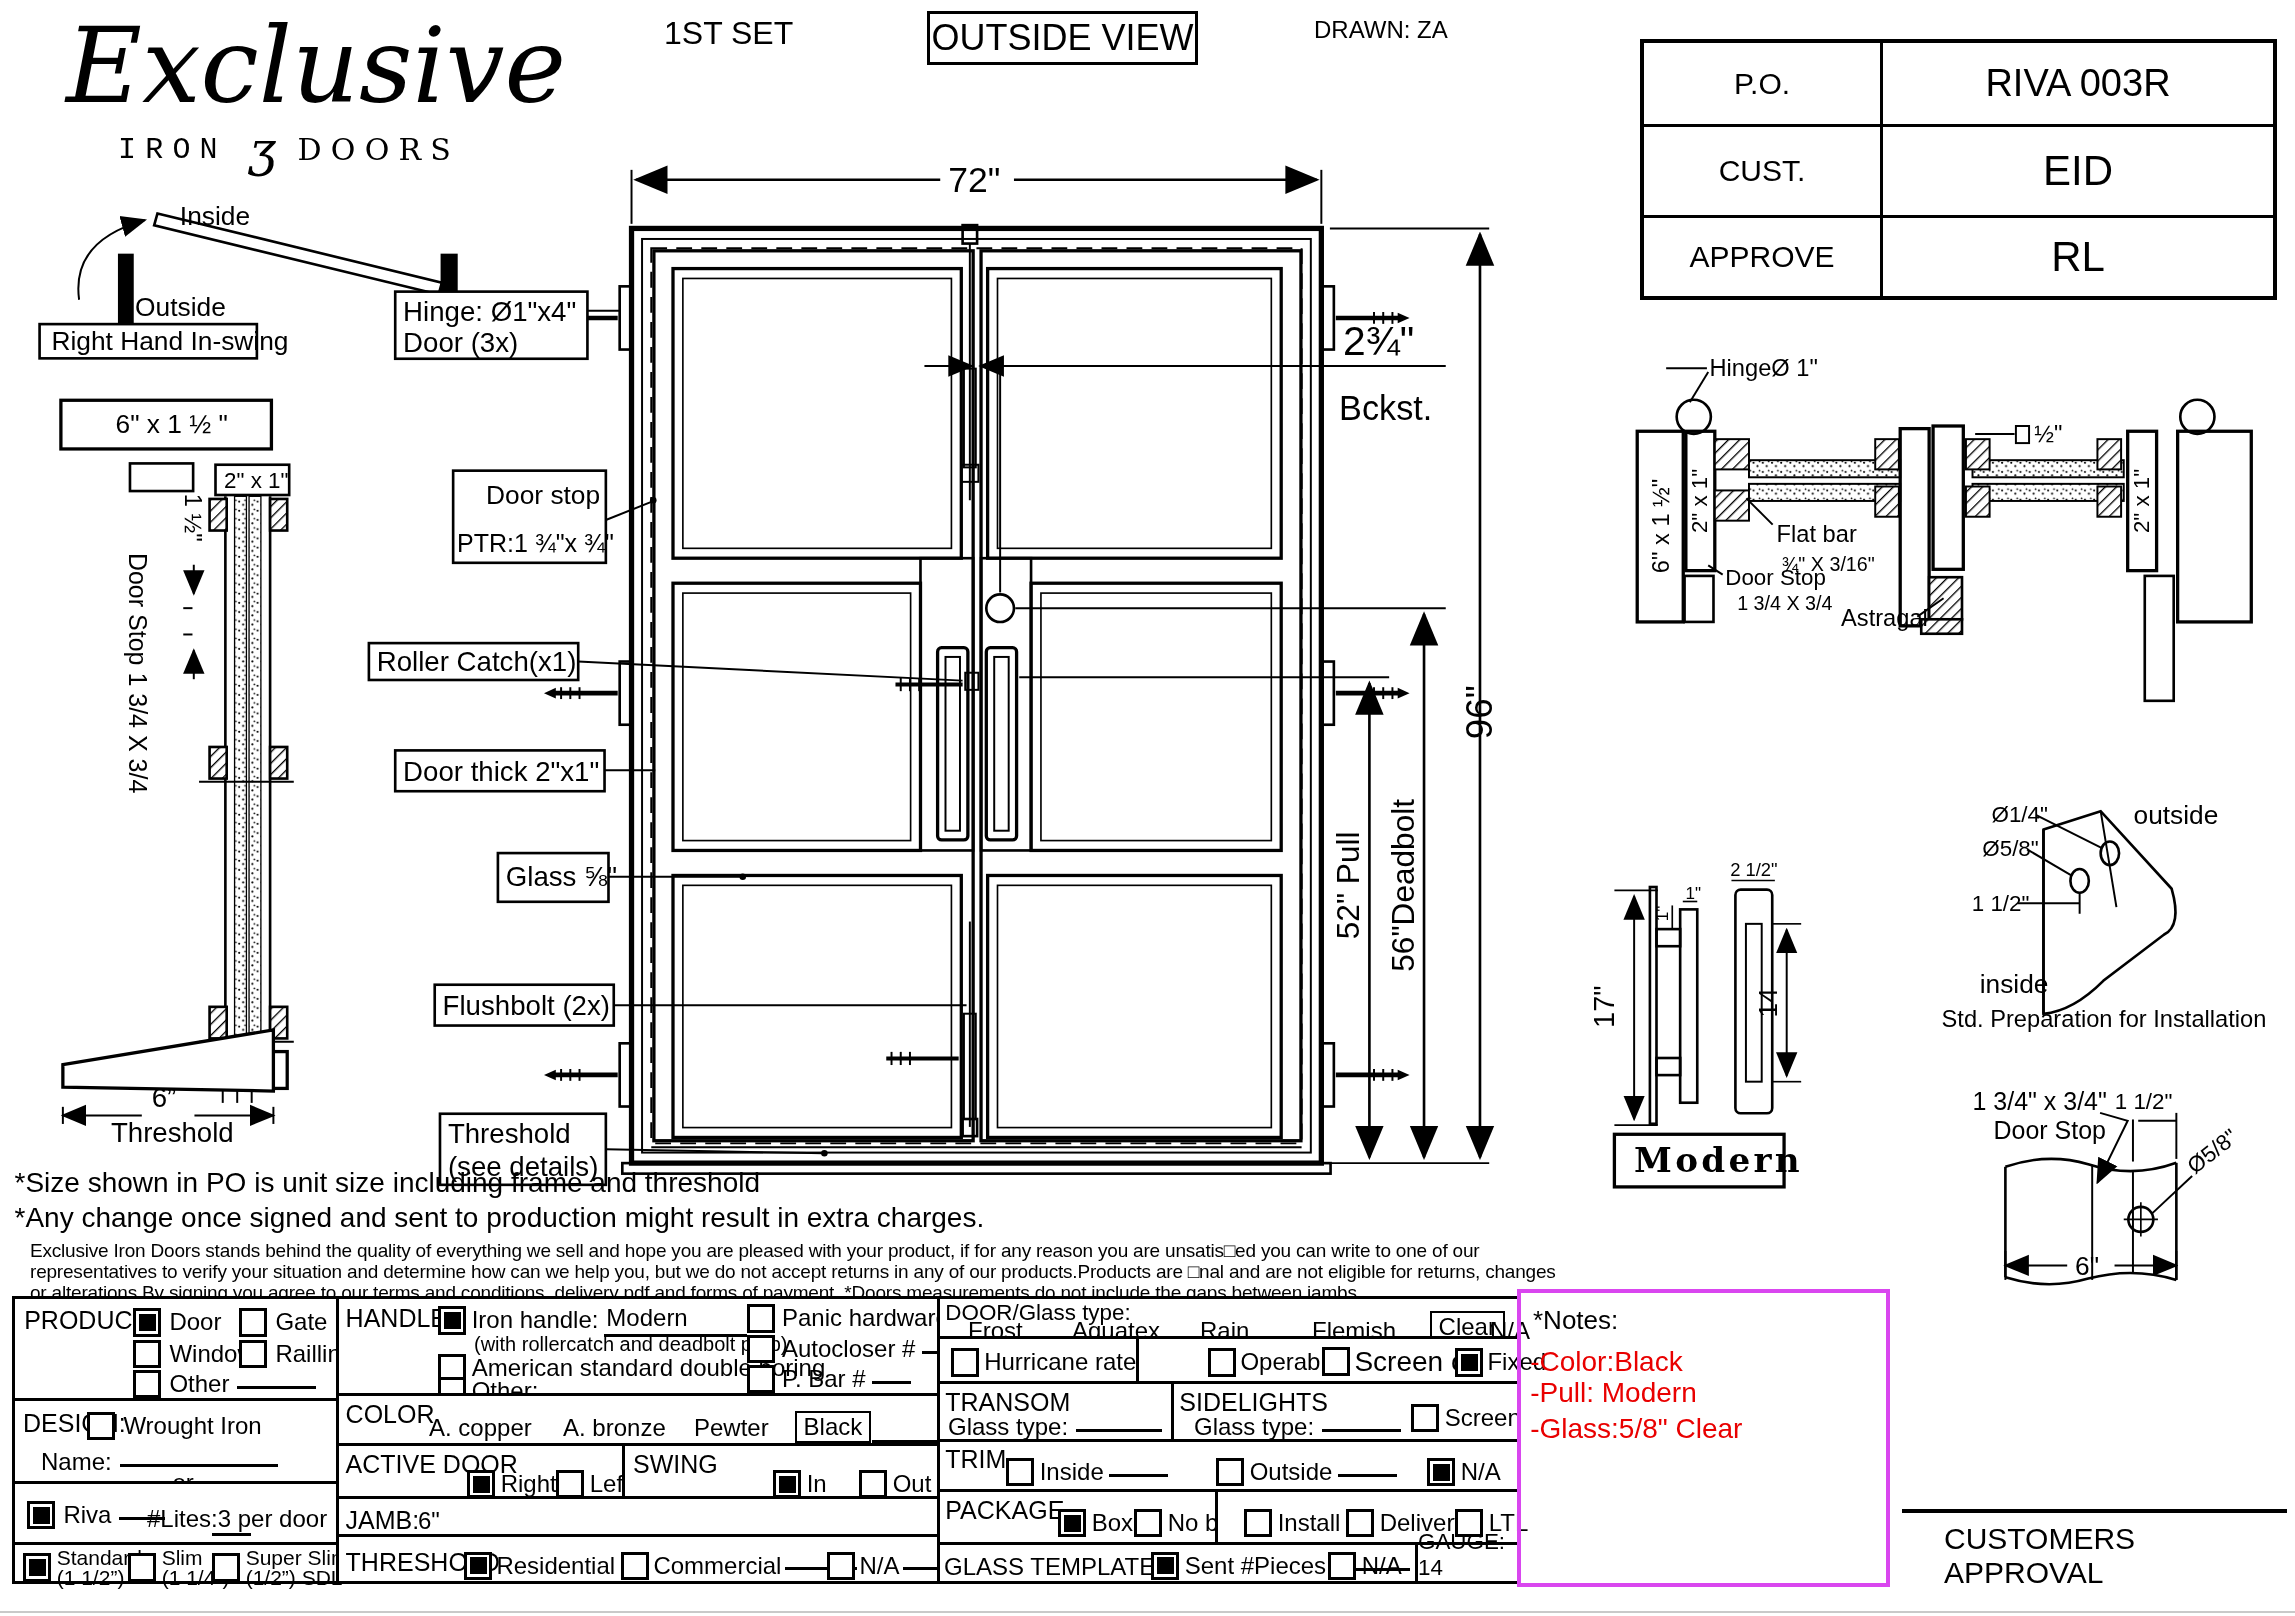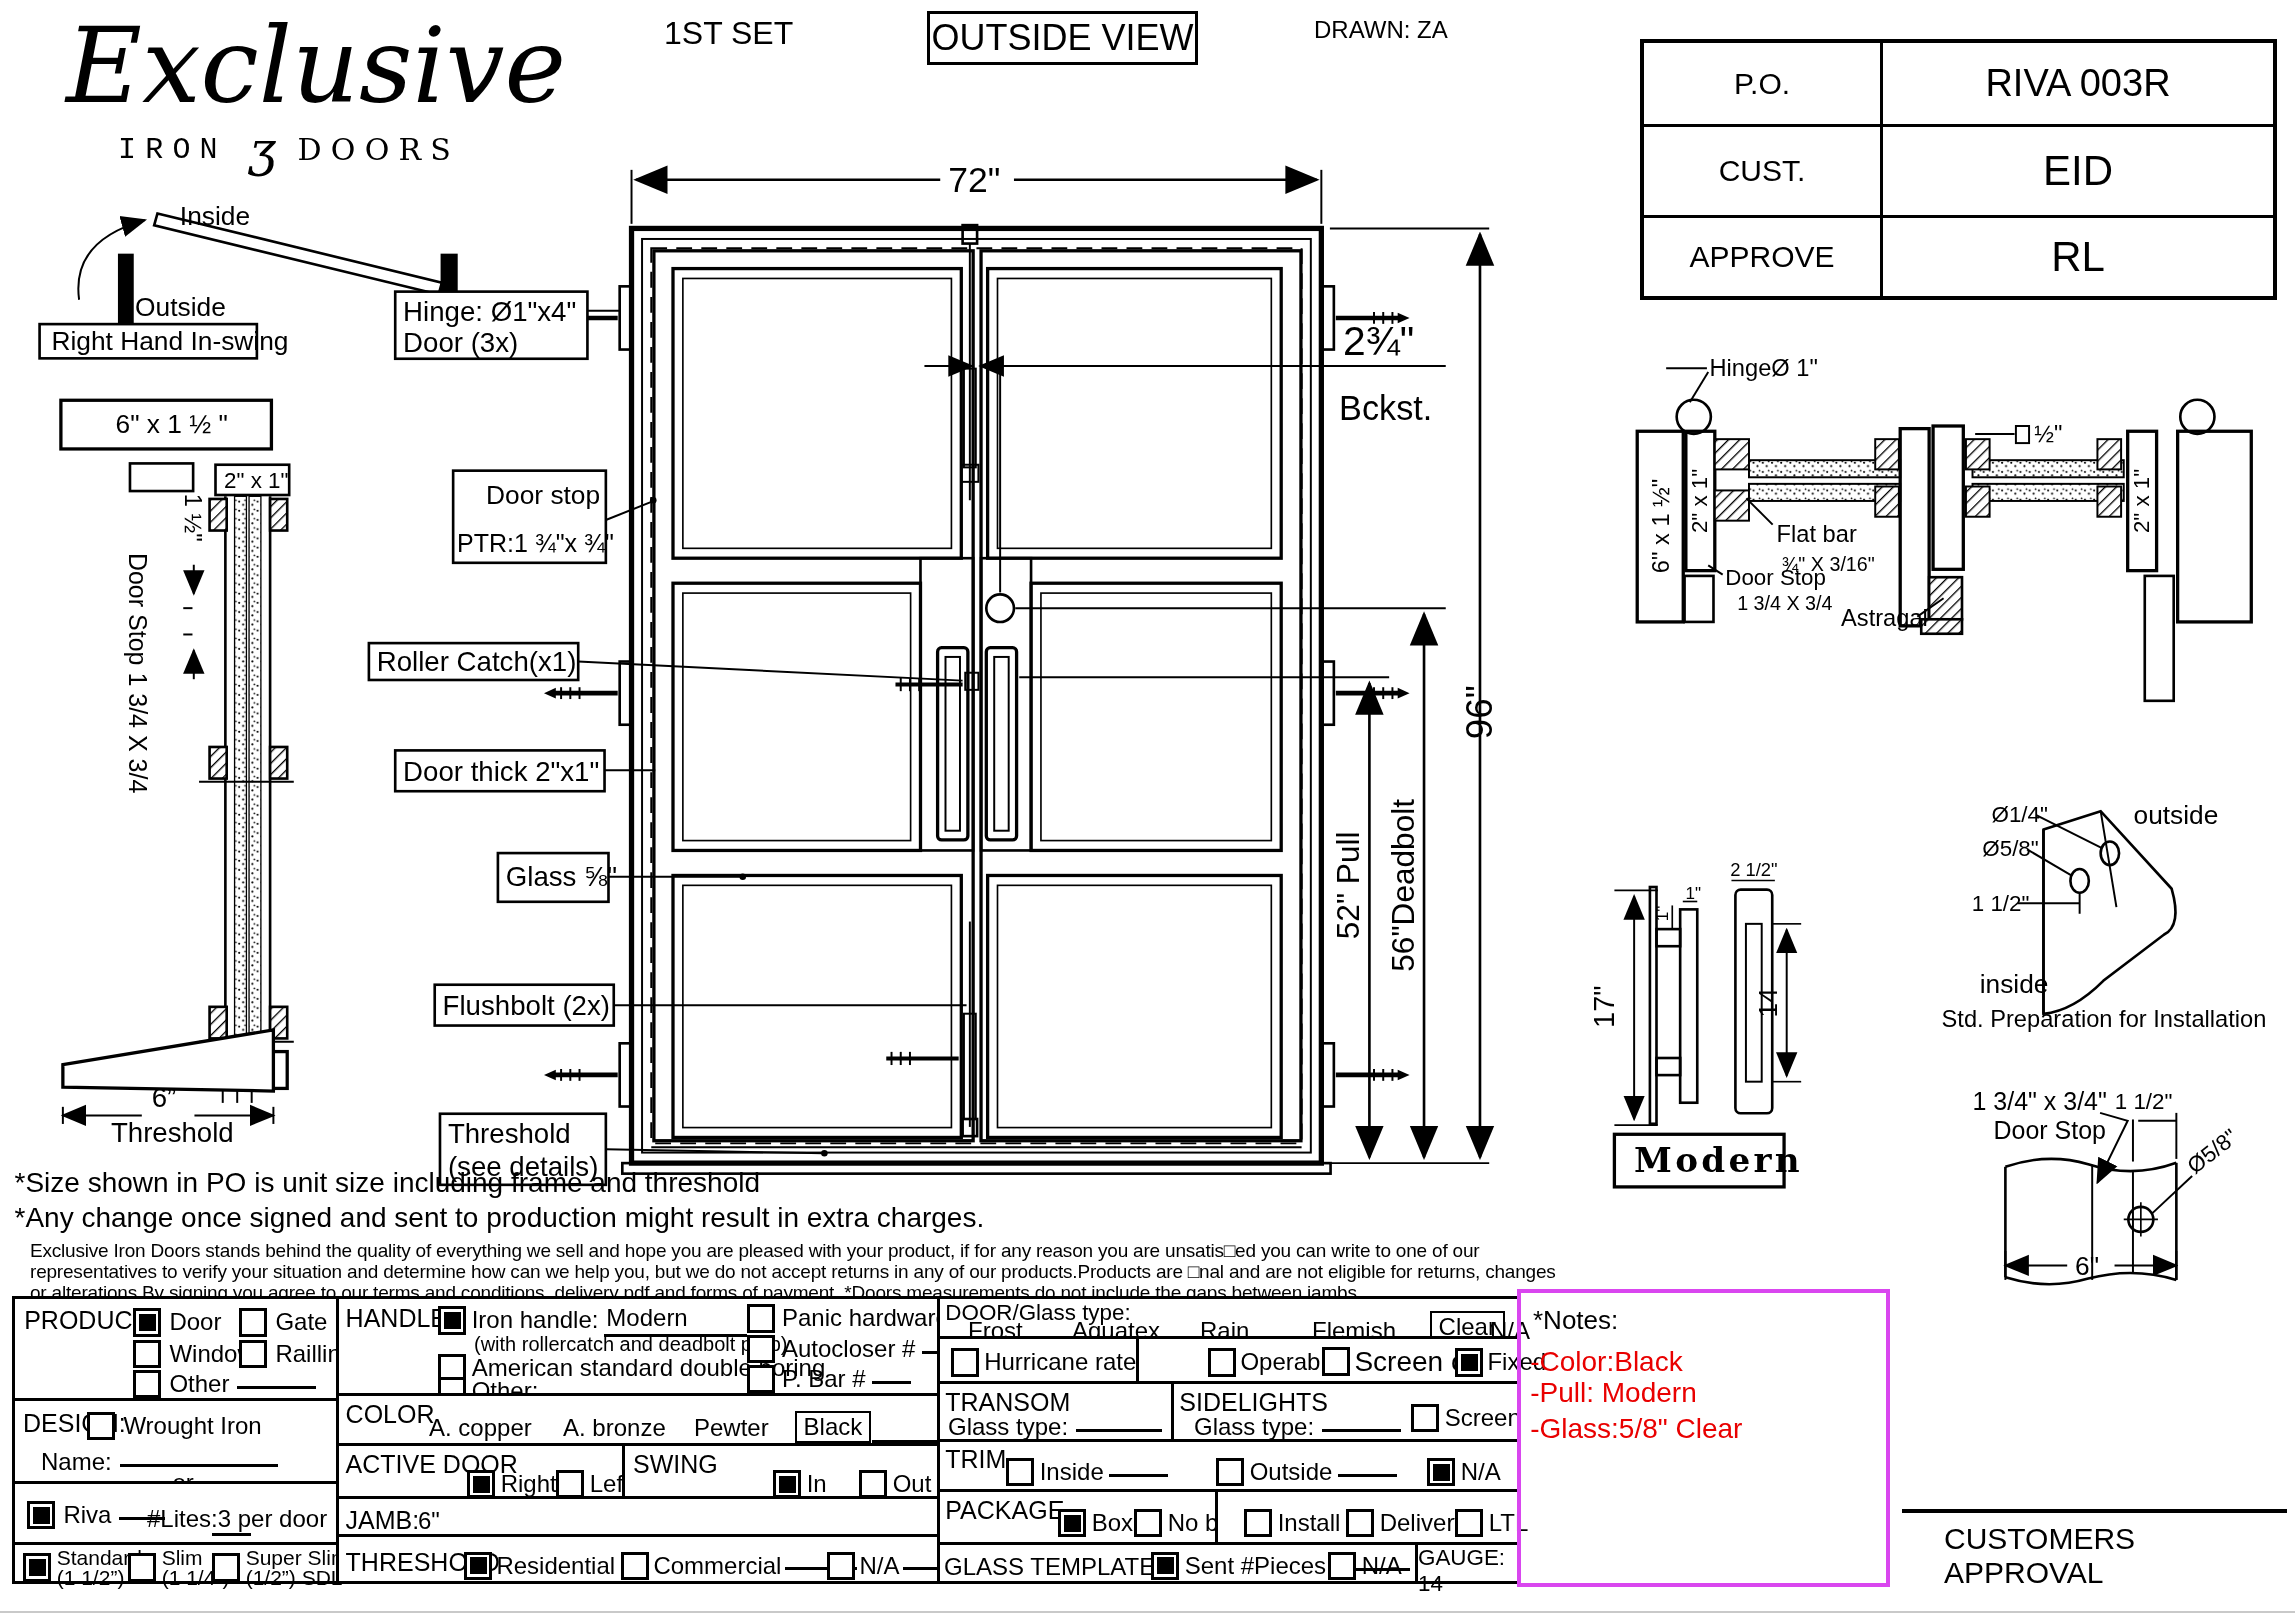--- a/index.html
+++ b/index.html
@@ -662,21 +662,21 @@
     <div class="row abs" style="left:211px;top:6.6px;gap:5.3px">
       <span class="cb on"></span>
       <span class="lbl">Sent #Pieces:</span>
       <span class="ul" style="width:72px"></span>
     </div>
     <div class="row abs" style="left:388px;top:6.6px;gap:5.3px">
       <span class="cb"></span>
       <span class="lbl">N/A</span>
     </div>
   </div>
-  <div class="fcell" style="left:1415px;top:1542px;width:105px;height:42px;display:flex;align-items:flex-start;justify-content:center">
+  <div class="fcell" style="left:1415px;top:1542px;width:105px;height:42px;display:flex;align-items:flex-end;justify-content:center">
     <span style="font-size:22.4px">GAUGE: 14</span>
   </div>
 
   <div class="abs" style="left:1517px;top:1289px;width:373px;height:298px;border:4px solid #d946ef;box-sizing:border-box">
     <div class="abs" style="left:12px;top:12px;font-size:26px">*Notes:</div>
     <div class="abs red" style="left:9.2px;top:53px;font-size:28px">-Color:Black</div>
     <div class="abs red" style="left:9.2px;top:84px;font-size:28px">-Pull: Modern</div>
     <div class="abs red" style="left:9.2px;top:120px;font-size:28px">-Glass:5/8" Clear</div>
   </div>
 

